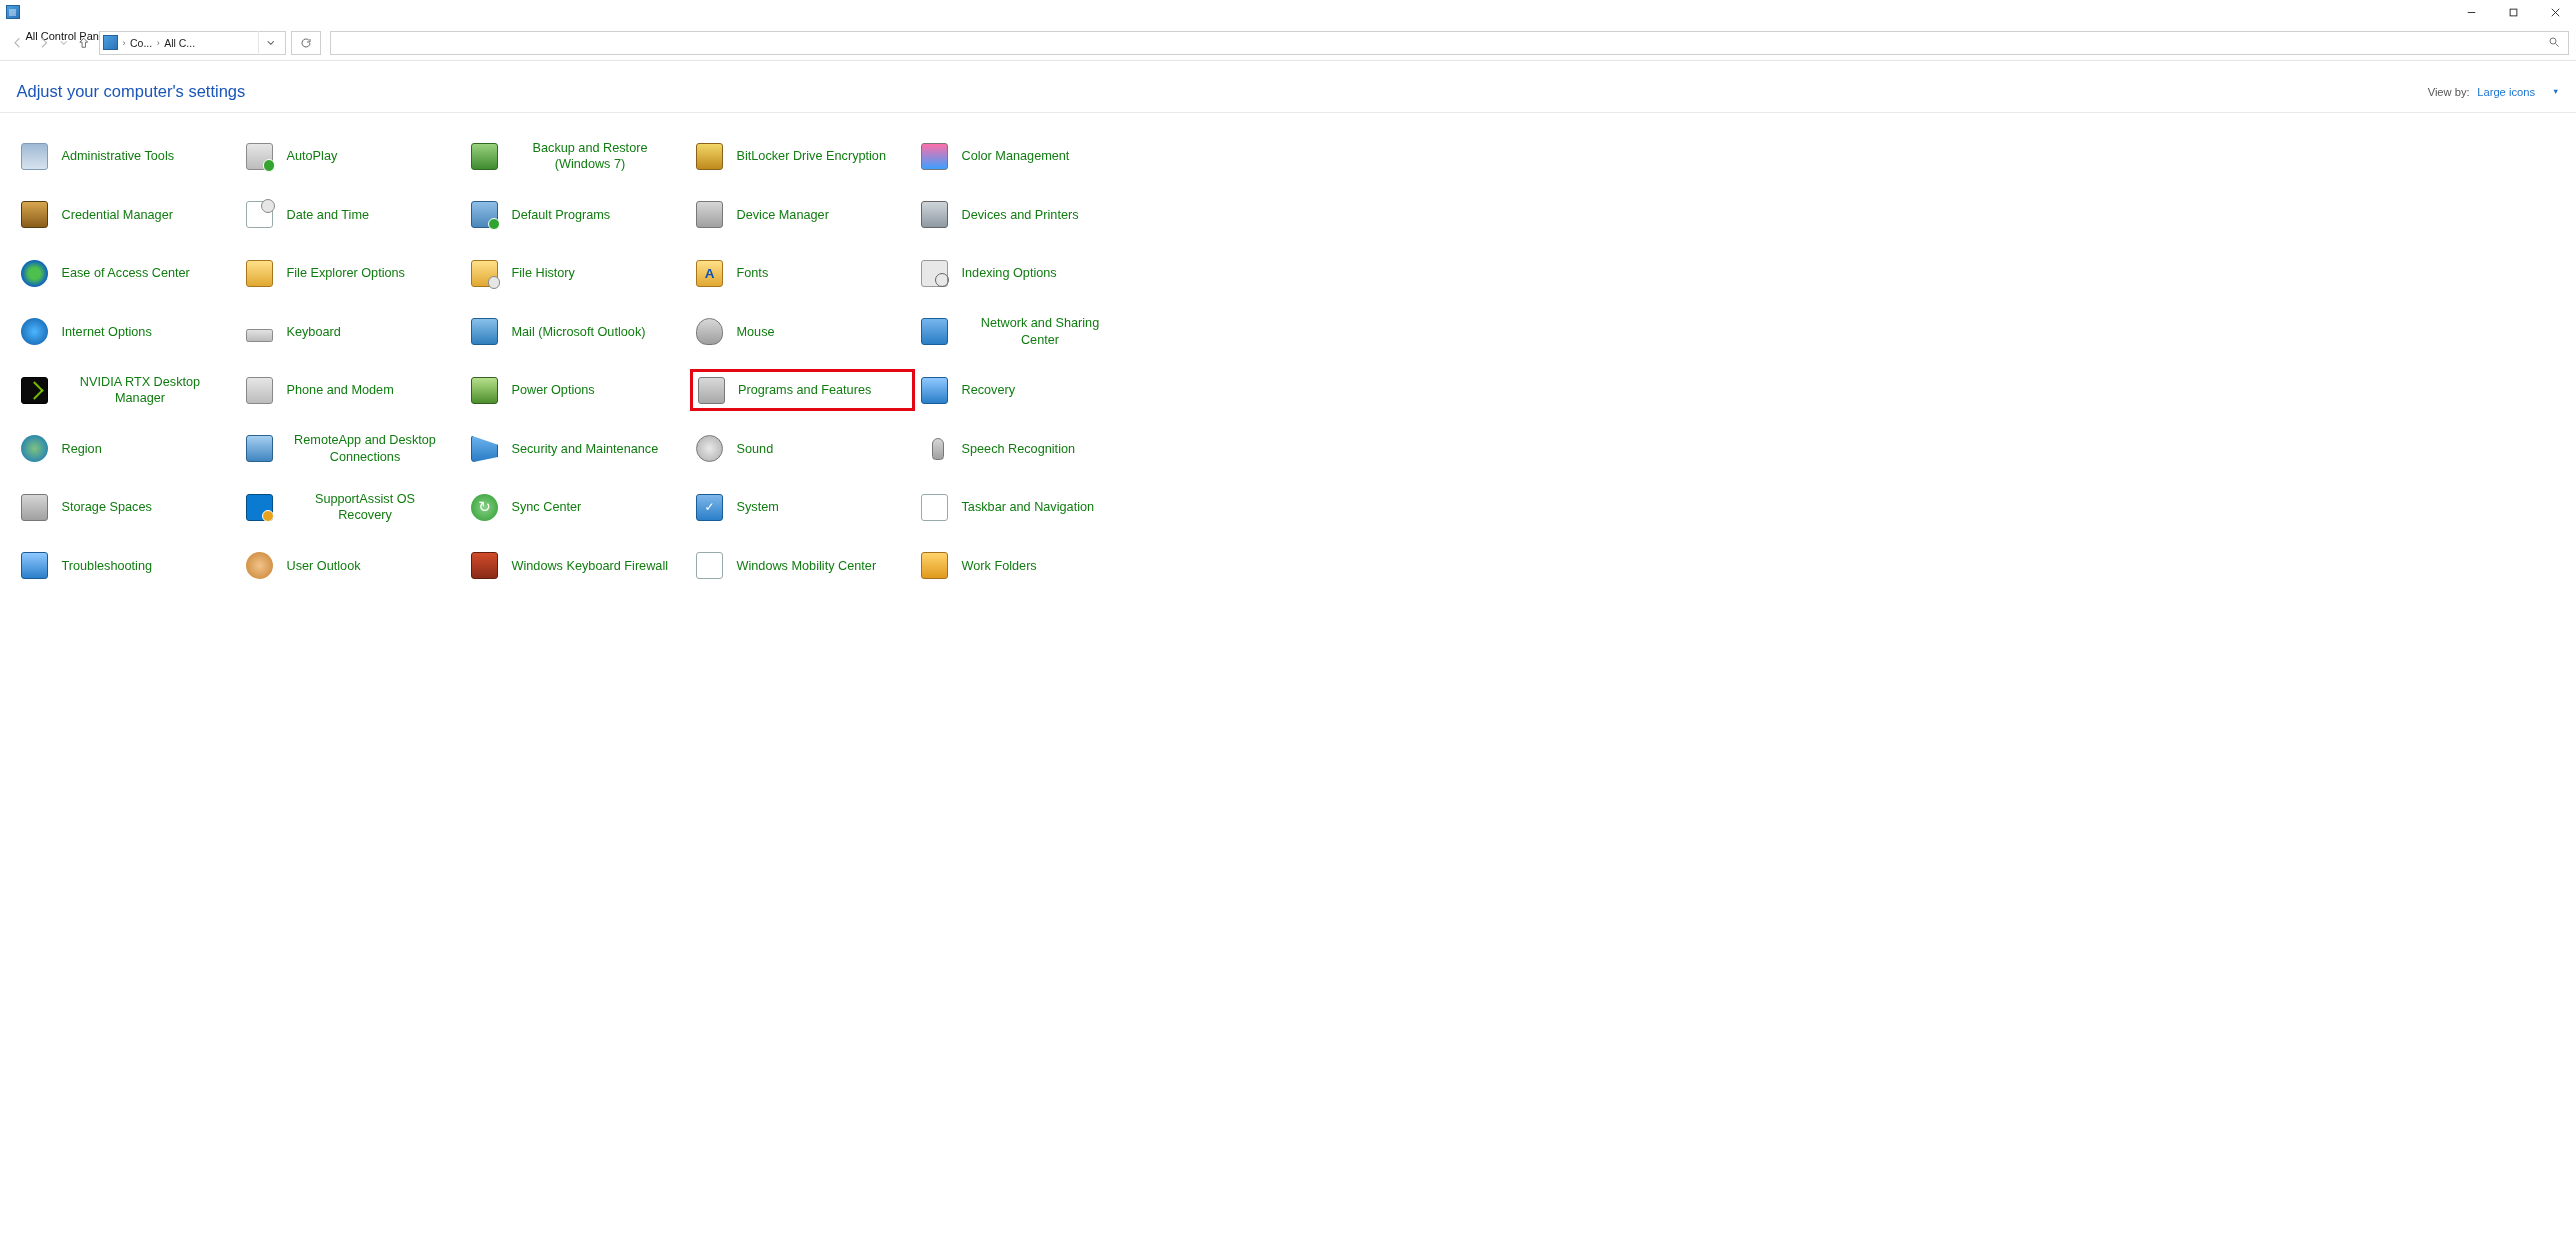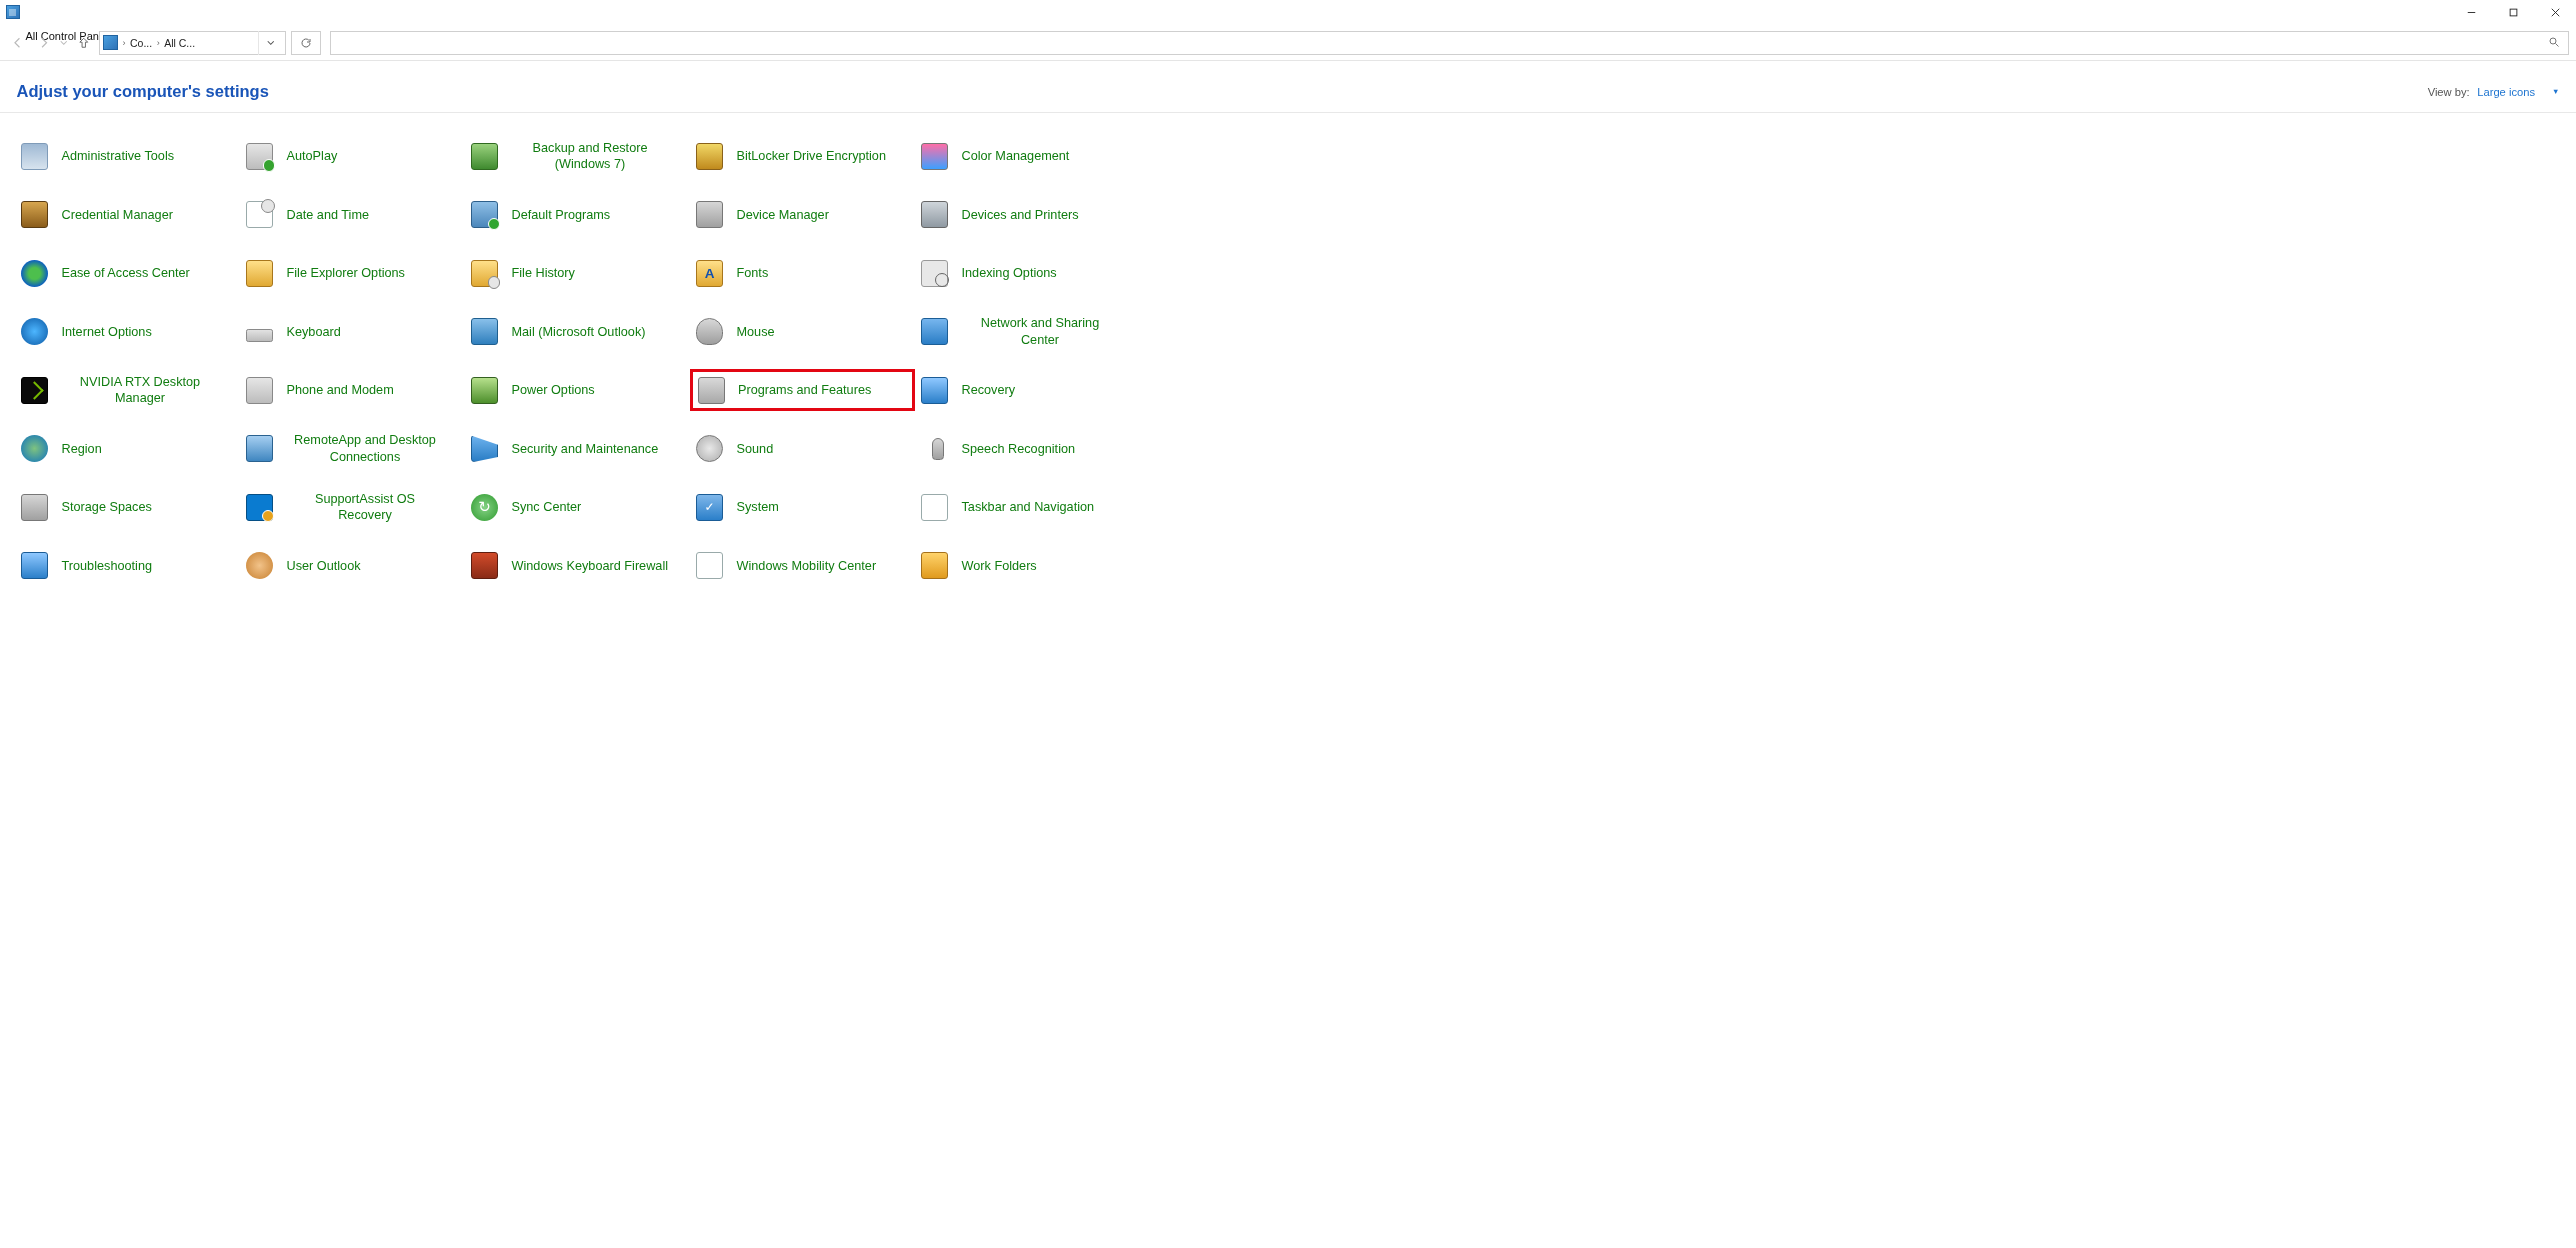--- a/index.html
+++ b/index.html
@@ -109,21 +109,21 @@
   
   .header-band {
     display:flex;
     align-items:center;
     justify-content:space-between;
     padding: 21px 16.5px 10.5px 16.5px;
     border-bottom:0.7px solid #e8e8e8;
   }
   .header-band h2 {
     color:#1a55b8;
-    font-weight:700;
+    font-weight:400;
     font-size:16.5px;
   }
   .viewby {
     display:flex; align-items:center; gap:7.5px;
     font-size:11.2px;
   }
   .viewby .label { color:#555; }
   .viewby .value { color:#1d74d0; display:flex; align-items:center; gap:17px; }
   .viewby .value .tri { font-size:7.5px; }
 

